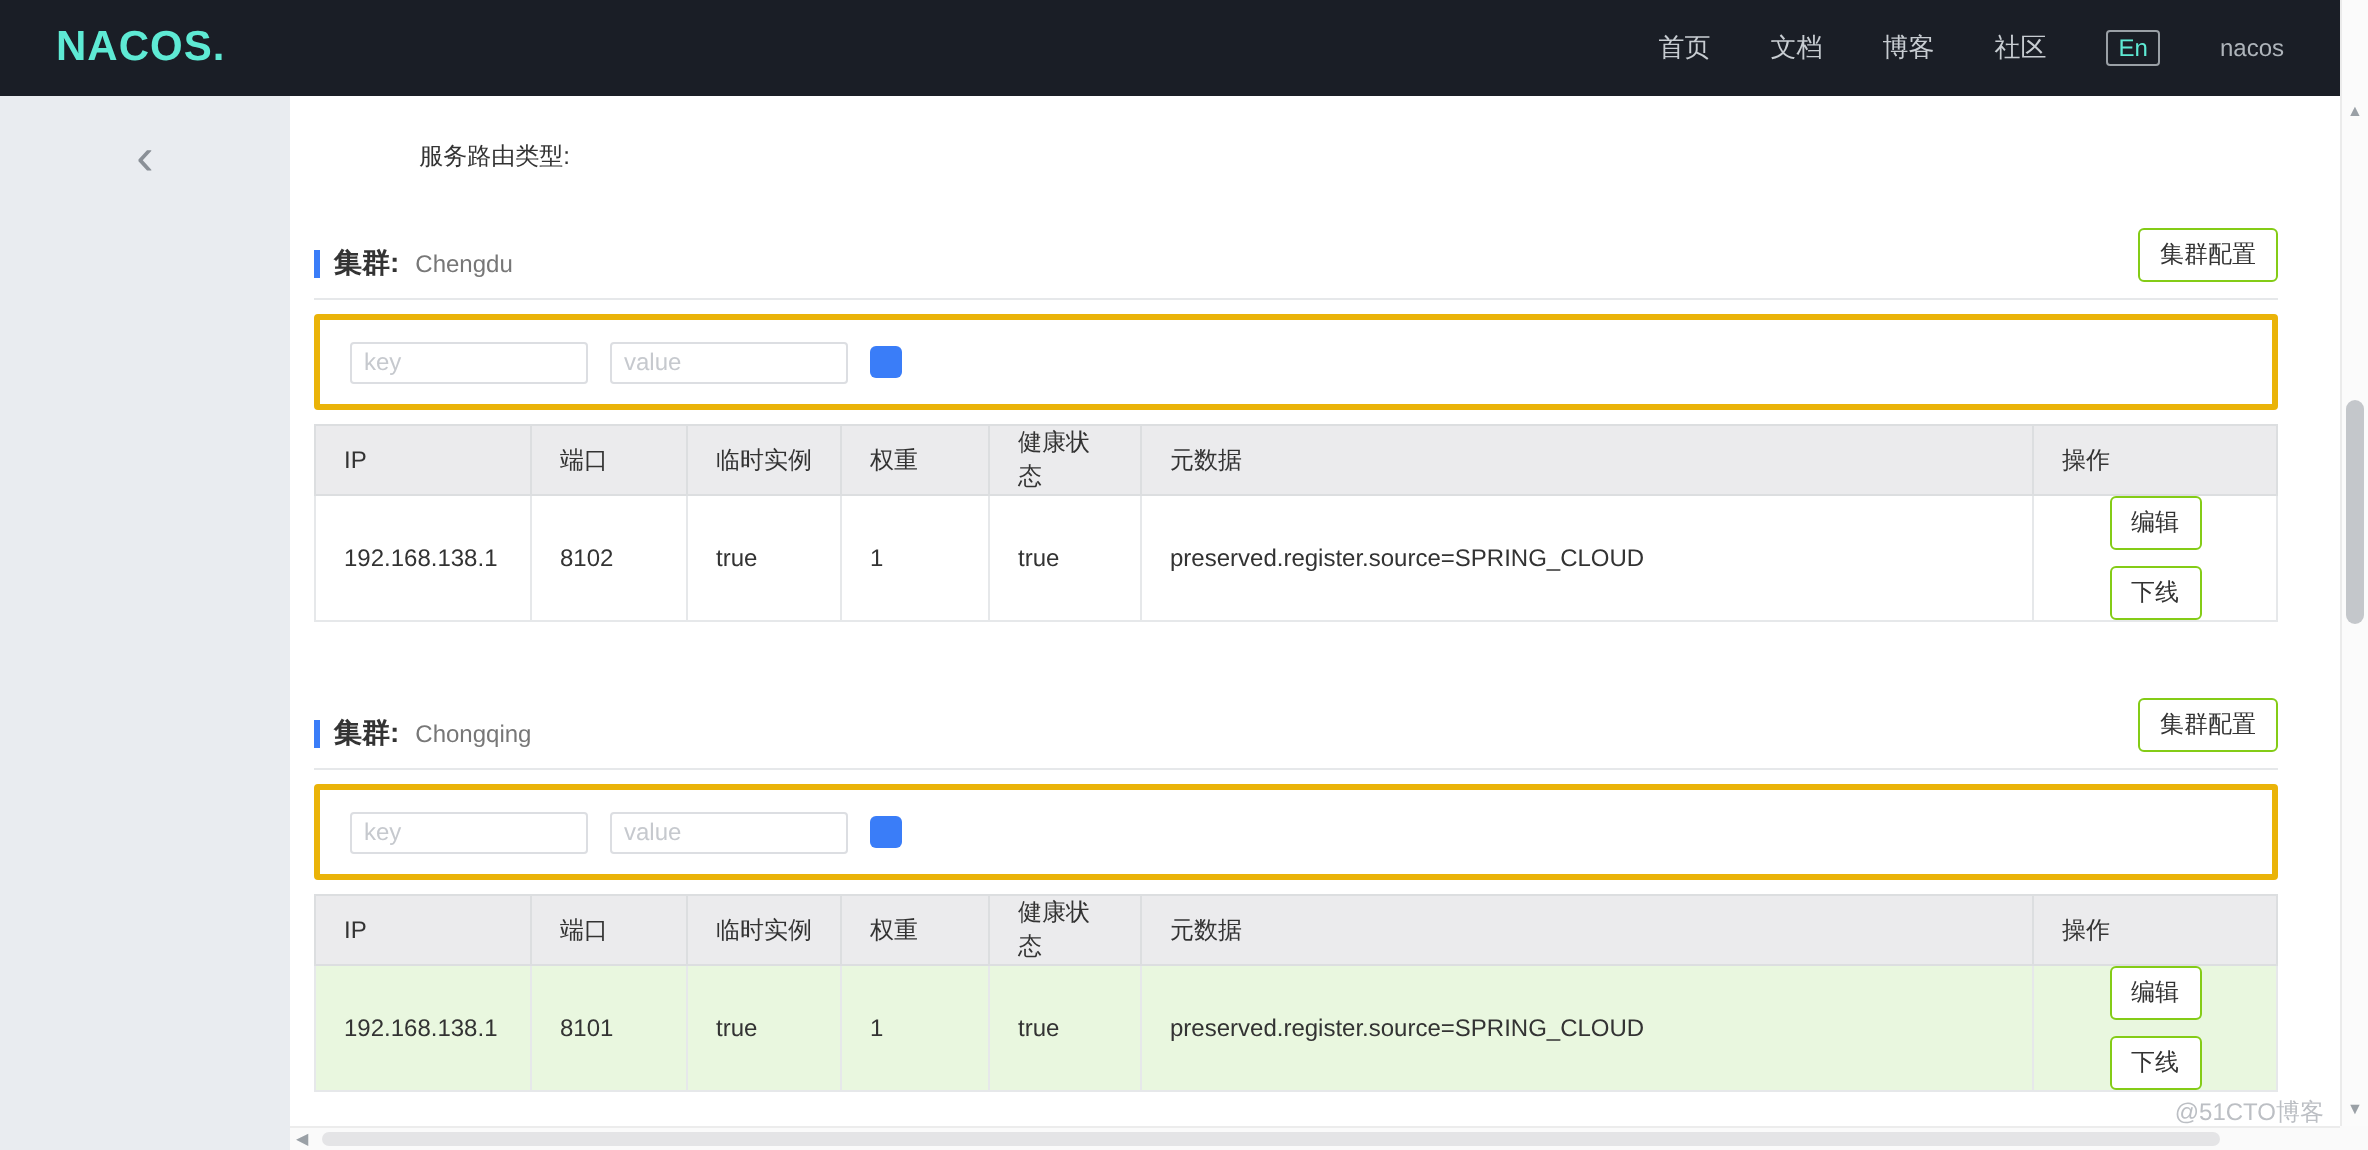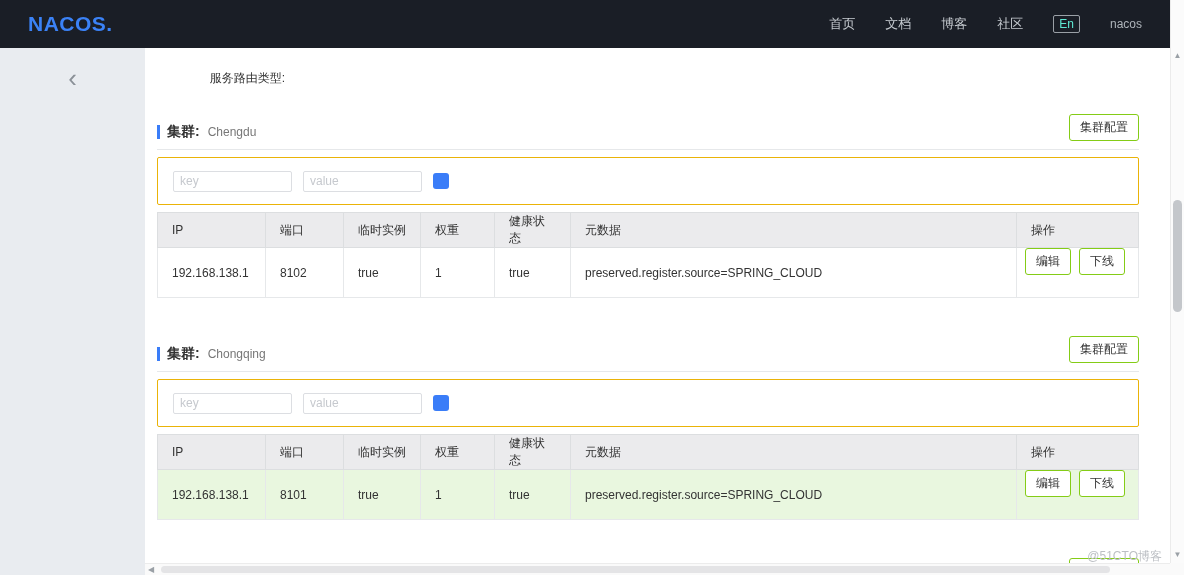--- a/index.html
+++ b/index.html
@@ -8,21 +8,21 @@
     width:1184px; height:575px; overflow:hidden; background:#fff;
   }
   .screen { position:relative; width:1184px; height:575px; background:#fff; overflow:hidden; }
 
   
   .topbar {
     position:absolute; left:0; top:0; width:1170px; height:48px;
     background:#1a1e26; display:flex; align-items:center; justify-content:space-between;
     padding:0 28px;
   }
-  .logo { color:#3b82f6; font-size:21px; font-weight:bold; letter-spacing:.5px; cursor:pointer; }
+  .logo { color:#5eead4; font-size:21px; font-weight:bold; letter-spacing:.5px; cursor:pointer; }
   .topnav { display:flex; align-items:center; gap:30px; }
   .topnav .nav-item { color:#c7ccd1; font-size:13px; cursor:pointer; }
   .topnav .lang-box { color:#5eead4; font-size:12px; border:1px solid #9aa0a6; border-radius:2px; padding:1px 5px; }
   .topnav .username { font-size:12px; color:#aeb4ba; }
 
   
   .sidebar { position:absolute; left:0; top:48px; width:145px; bottom:0; background:#e9ecf0; }
   .collapse-btn {
     margin:18px auto 0; width:26px; height:26px; text-align:center; line-height:24px;
     color:#8a9097; font-size:26px; cursor:pointer; user-select:none;
@@ -51,38 +51,38 @@
   .cluster-bar { width:3px; height:14px; background:#3a7df8; margin-right:7px; }
   .cluster-label { font-size:14px; font-weight:bold; color:#333; }
   .cluster-name { font-size:12px; color:#777; margin-left:8px; }
 
   .btn {
     background:#fff; border:1px solid #84cc16; border-radius:3px;
     font-size:12px; color:#333; padding:4px 10px; cursor:pointer;
   }
 
   .filter-box {
-    border:1px solid #eab308; border-radius:2px; margin-top:7px; height:48px;
+    border:3px solid #eab308; border-radius:2px; margin-top:7px; height:48px;
     display:flex; align-items:center; padding:0 15px;
   }
   .filter-input {
     width:119px; height:21px; border:1px solid #dcdee2; border-radius:2px;
     font-size:12px; color:#333; padding:0 6px; margin-right:11px; outline:none;
   }
   .filter-input::placeholder { color:#c6c9ce; }
   .blue-btn { width:16px; height:16px; background:#3a7df8; border:none; border-radius:3px; cursor:pointer; }
 
   .data-table { width:100%; border-collapse:collapse; margin-top:7px; font-size:12px; table-layout:fixed; }
   .data-table th {
     background:#ebebed; font-weight:normal; text-align:left;
     padding:0 14px; height:30px; border:1px solid #dcdee0; color:#333;
   }
   .data-table td { padding:0 14px; height:50px; border:1px solid #e6e8ea; color:#333; background:#fff; }
   .data-table tr.highlight td { background:#e9f7df; }
-  .actions-cell { display:flex; align-items:flex-start; gap:8px; height:100%; }
+  .actions-cell { display:flex; align-items:center; gap:8px; height:100%;flex-direction:column; }
   td.actions { padding:0 8px; }
 
   
   .vscroll { position:absolute; right:0; top:0; width:14px; height:575px; background:#fbfbfb; border-left:1px solid #ebebeb; }
   .vscroll .arrow { position:absolute; left:0; width:100%; text-align:center; color:#9aa0a6; font-size:8px; line-height:8px; cursor:pointer; }
   .vscroll .arrow.up { top:52px; }
   .vscroll .arrow.down { bottom:16px; }
   .vscroll .thumb { position:absolute; top:200px; left:2px; width:9px; height:112px; background:#c4c7cb; border-radius:5px; cursor:pointer; }
 
   .hscroll { position:absolute; left:145px; right:14px; bottom:0; height:12px; background:#fafafa; border-top:1px solid #ececec; }

